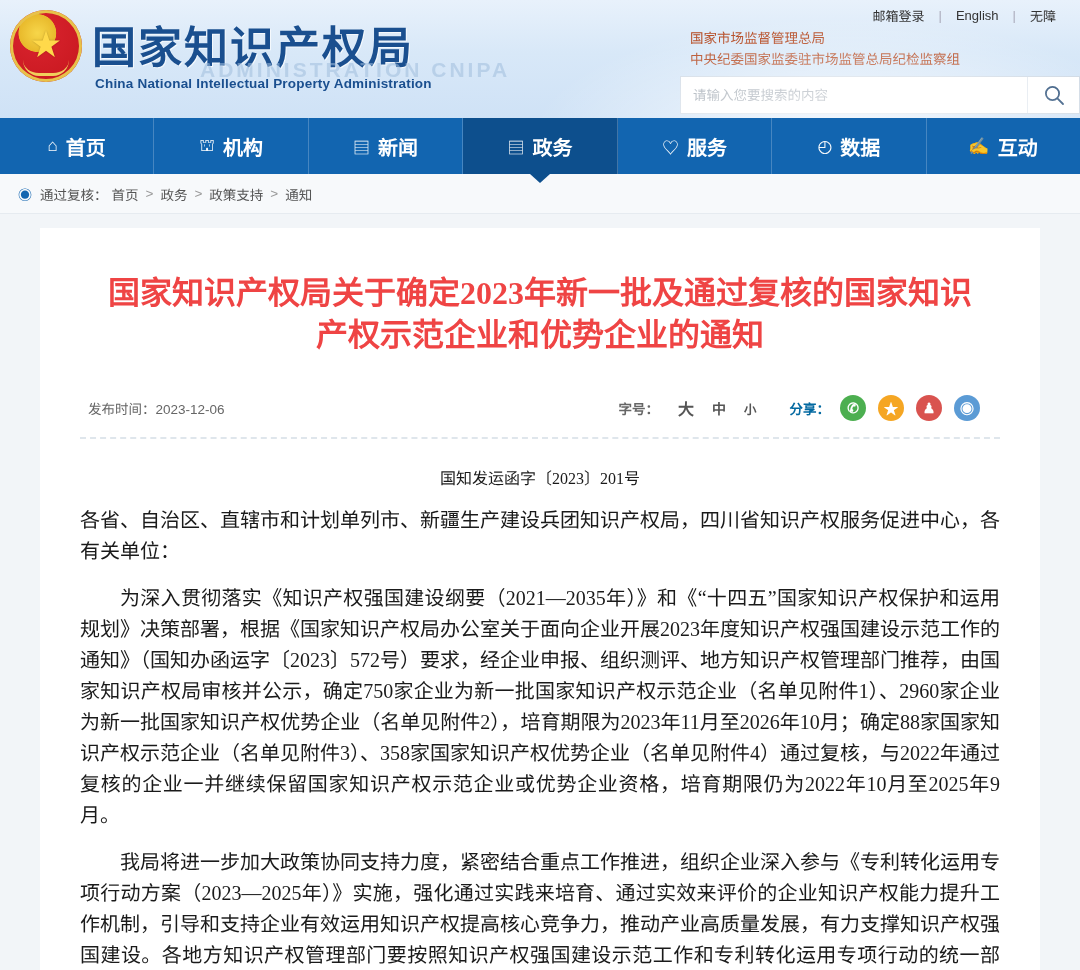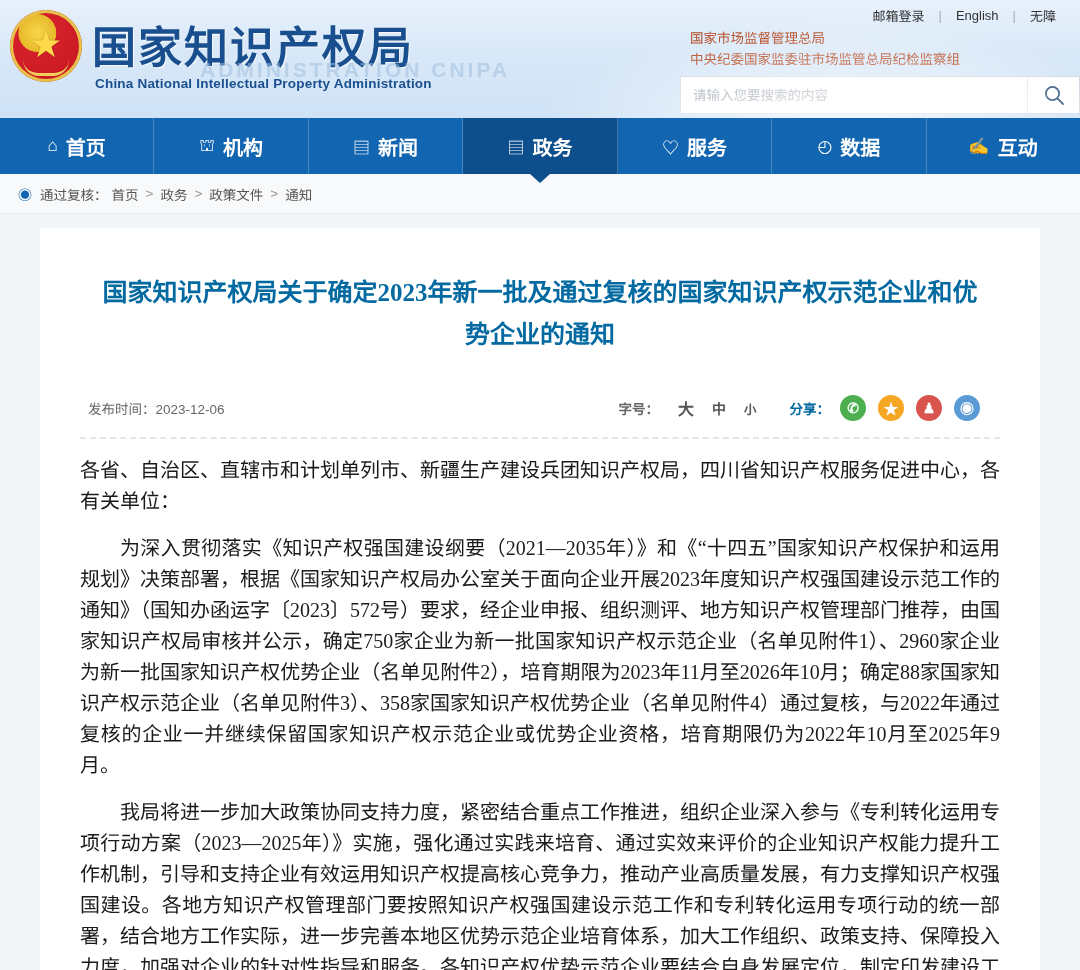--- a/index.html
+++ b/index.html
@@ -157,24 +157,24 @@
     padding-top: 14px;
   }
   .paper {
     width: 1000px;
     margin: 0 auto;
     background: #fff;
     min-height: 100%;
     padding: 34px 40px 10px 40px;
   }
   .art-title {
-    font-size: 25px;
+    font-size: 32px;
     line-height: 42px;
     font-weight: bold;
-    color: #0369a1;
+    color: #ef4444;
     text-align: center;
     font-family: "Liberation Serif", serif;
     padding: 10px 20px 4px 20px;
   }
   .meta {
     display: flex; align-items: center;
     margin-top: 35px;
     font-size: 13.5px; color: #666;
     padding: 0 8px;
   }
@@ -289,21 +289,21 @@
   </div>
 </div>
 
 <div class="crumbbar">
   <span class="pin">◉</span>
   <span>通过复核：</span>
   <a href="#">首页</a>
   <span class="csep">&gt;</span>
   <a href="#">政务</a>
   <span class="csep">&gt;</span>
-  <a href="#">政策文件</a>
+  <a href="#">政策支持</a>
   <span class="csep">&gt;</span>
   <a href="#">通知</a>
 </div>
 
 <div class="page">
   <div class="paper">
 
     <div class="art-title">国家知识产权局关于确定2023年新一批及通过复核的国家知识产权示范企业和优势企业的通知</div>
 
     <div class="meta">
@@ -318,19 +318,20 @@
         <span class="share-label">分享：</span>
         <span class="sicon wechat">✆</span>
         <span class="sicon weibo">★</span>
         <span class="sicon qq">♟</span>
         <span class="sicon eye">◉</span>
       </div>
     </div>
 
     <div class="dashed"></div>
 
+    <div class="docnum">国知发运函字〔2023〕201号</div>
 
     <div class="body-p">各省、自治区、直辖市和计划单列市、新疆生产建设兵团知识产权局，四川省知识产权服务促进中心，各有关单位：</div>
     <div class="body-p indent">为深入贯彻落实《知识产权强国建设纲要（2021—2035年）》和《“十四五”国家知识产权保护和运用规划》决策部署，根据《国家知识产权局办公室关于面向企业开展2023年度知识产权强国建设示范工作的通知》（国知办函运字〔2023〕572号）要求，经企业申报、组织测评、地方知识产权管理部门推荐，由国家知识产权局审核并公示，确定750家企业为新一批国家知识产权示范企业（名单见附件1）、2960家企业为新一批国家知识产权优势企业（名单见附件2），培育期限为2023年11月至2026年10月；确定88家国家知识产权示范企业（名单见附件3）、358家国家知识产权优势企业（名单见附件4）通过复核，与2022年通过复核的企业一并继续保留国家知识产权示范企业或优势企业资格，培育期限仍为2022年10月至2025年9月。</div>
     <div class="body-p indent">我局将进一步加大政策协同支持力度，紧密结合重点工作推进，组织企业深入参与《专利转化运用专项行动方案（2023—2025年）》实施，强化通过实践来培育、通过实效来评价的企业知识产权能力提升工作机制，引导和支持企业有效运用知识产权提高核心竞争力，推动产业高质量发展，有力支撑知识产权强国建设。各地方知识产权管理部门要按照知识产权强国建设示范工作和专利转化运用专项行动的统一部署，结合地方工作实际，进一步完善本地区优势示范企业培育体系，加大工作组织、政策支持、保障投入力度，加强对企业的针对性指导和服务。各知识产权优势示范企业要结合自身发展定位，制定印发建设工作方案，明确建设任务和目标，建立健全知识产权工作领导和保障机制，切实发挥优势示范引领带动作用，全力做好专利转化运用专项行动重点任务落实，不断提升知识产权运用效益和竞争优势，努力打造知识产权强国建设第一方阵。</div>
 
   </div>
 </div>
 
 </body></html>

